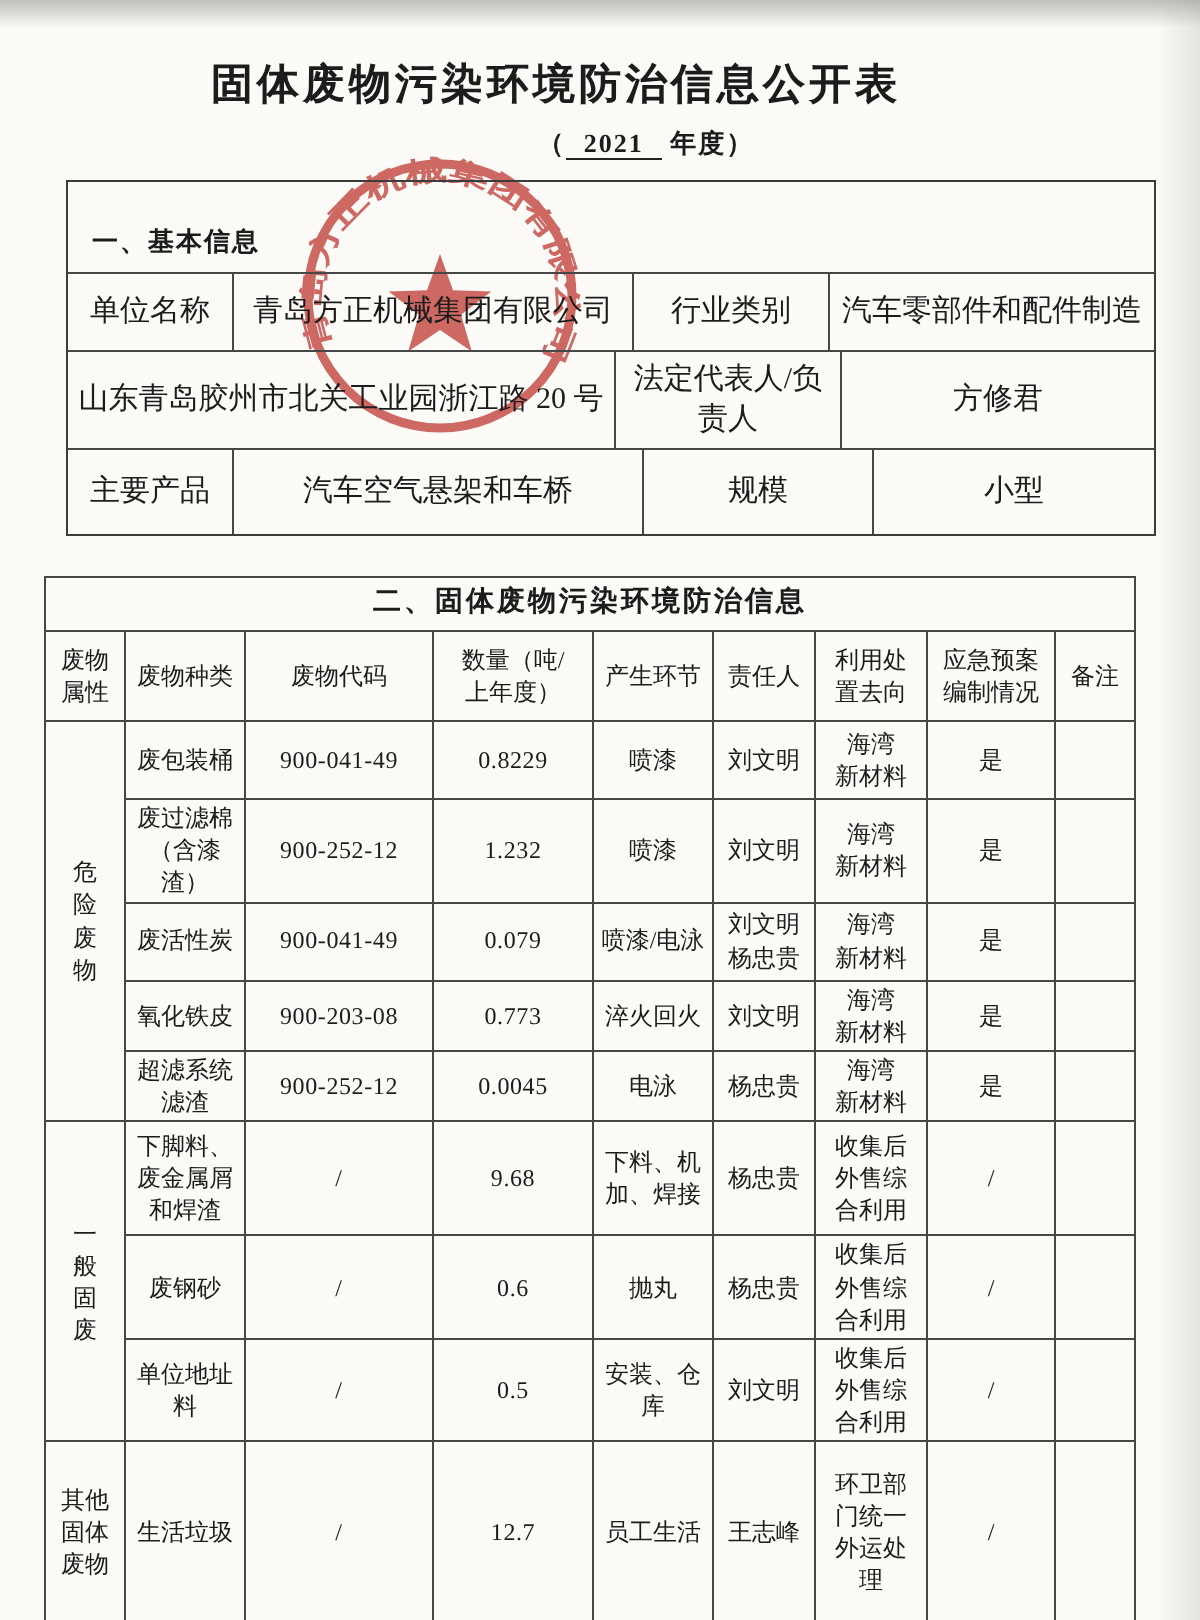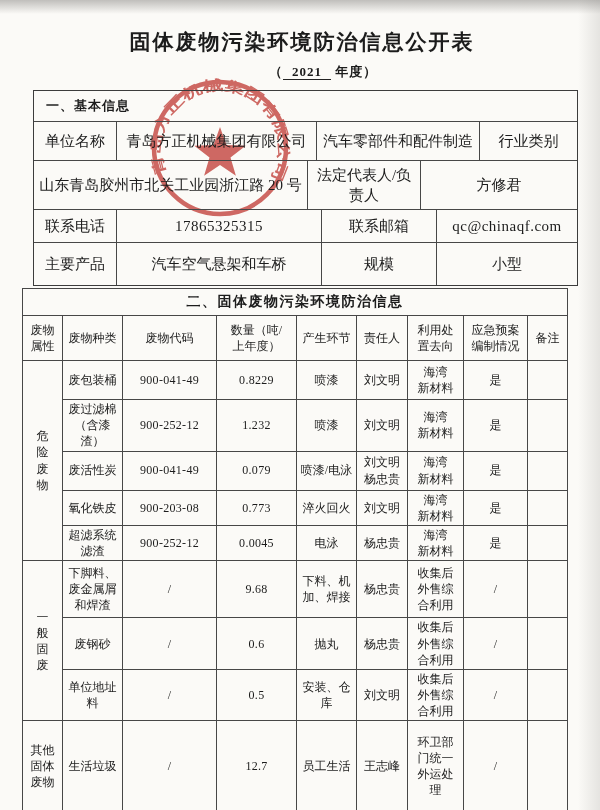--- a/index.html
+++ b/index.html
@@ -13,22 +13,22 @@
     content:"";position:absolute;left:0;top:0;width:600px;height:14px;
     background:linear-gradient(180deg, rgba(120,118,115,.45), rgba(120,118,115,0));
     pointer-events:none;
   }
   .page::after{ 
     content:"";position:absolute;right:0;top:0;width:22px;height:810px;
     background:linear-gradient(270deg, rgba(150,148,144,.22), rgba(150,148,144,0));
     pointer-events:none;
   }
   .doc-title{
-    position:absolute;top:28px;left:0;width:524px;text-align:center;
-    font-size:21px;font-weight:700;letter-spacing:2px;padding-left:40px;
+    position:absolute;top:28px;left:16px;width:524px;text-align:center;
+    font-size:21px;font-weight:700;letter-spacing:2px;
   }
   .doc-subtitle{
     position:absolute;top:63px;left:0;width:600px;text-align:center;
     font-size:13px;font-weight:700;letter-spacing:1px;margin-left:23px;
   }
   .doc-subtitle .year{
     font-family:"Liberation Serif", serif;
     border-bottom:1.5px solid #222;padding:0 9px;letter-spacing:1px;
   }
   
@@ -36,21 +36,21 @@
     position:absolute;left:146px;top:74px;opacity:.78;
     mix-blend-mode:multiply;pointer-events:none;
   }
   
   .t1{
     position:absolute;left:33px;top:90px;width:545px;
     border:1.5px solid #3c3c3c;box-sizing:border-box;
   }
   .t1-sec{
     height:30px;display:flex;align-items:center;padding-left:12px;
-    font-size:13px;font-weight:700;letter-spacing:1px;box-sizing:border-box;
+    font-size:13px;font-weight:700;letter-spacing:1px;box-sizing:border-box;margin-top:15px;
   }
   .t1-row{display:flex;border-top:1px solid #474747;}
   .t1-row .c{
     border-left:1px solid #474747;box-sizing:border-box;
     display:flex;align-items:center;justify-content:center;text-align:center;
     font-size:15px;padding:2px 3px;white-space:pre-line;line-height:1.35;
   }
   .t1-row .c:first-child{border-left:none;}
   .t1-row .flex1{flex:1;}
   .latin{font-family:"Liberation Serif", serif;font-size:13.5px;letter-spacing:.5px;}
@@ -93,37 +93,31 @@
       <textPath href="#sealArc" startOffset="4" textLength="242" lengthAdjust="spacingAndGlyphs">青岛方正机械集团有限公司</textPath>
     </text>
   </svg>
 
   <div class="t1">
     <div class="t1-sec">一、基本信息</div>
 
     <div class="t1-row" style="height:38px">
       <div class="c" style="width:82px">单位名称</div>
       <div class="c" style="width:200px">青岛方正机械集团有限公司</div>
+      <div class="c" style="width:98px">行业类别</div>
       <div class="c flex1">汽车零部件和配件制造</div>
-      <div class="c" style="width:98px">行业类别</div>
     </div>
 
     <div class="t1-row" style="height:48px">
       <div class="c" style="width:273px">山东青岛胶州市北关工业园浙江路 20 号</div>
       <div class="c" style="width:113px">法定代表人/负
 责人</div>
       <div class="c flex1">方修君</div>
     </div>
 
-    <div class="t1-row" style="height:32px">
-      <div class="c" style="width:82px">联系电话</div>
-      <div class="c latin" style="width:205px">17865325315</div>
-      <div class="c" style="width:115px">联系邮箱</div>
-      <div class="c latin flex1">qc@chinaqf.com</div>
-    </div>
 
     <div class="t1-row" style="height:42px">
       <div class="c" style="width:82px">主要产品</div>
       <div class="c" style="width:205px">汽车空气悬架和车桥</div>
       <div class="c" style="width:115px">规模</div>
       <div class="c flex1">小型</div>
     </div>
   </div>
 
   <table class="t2">

